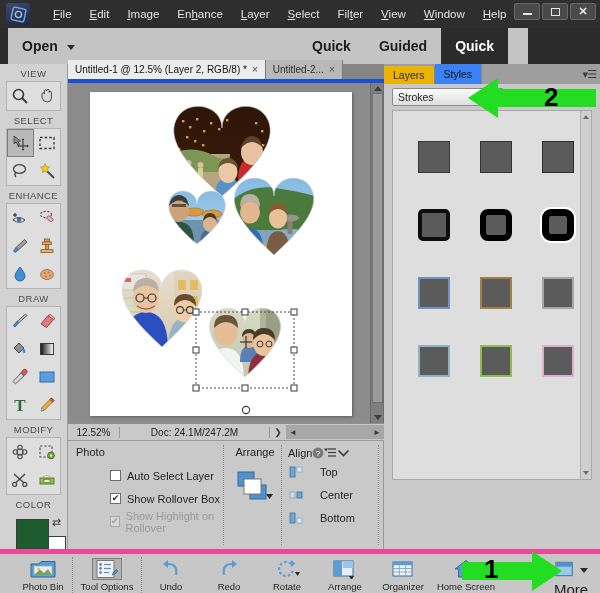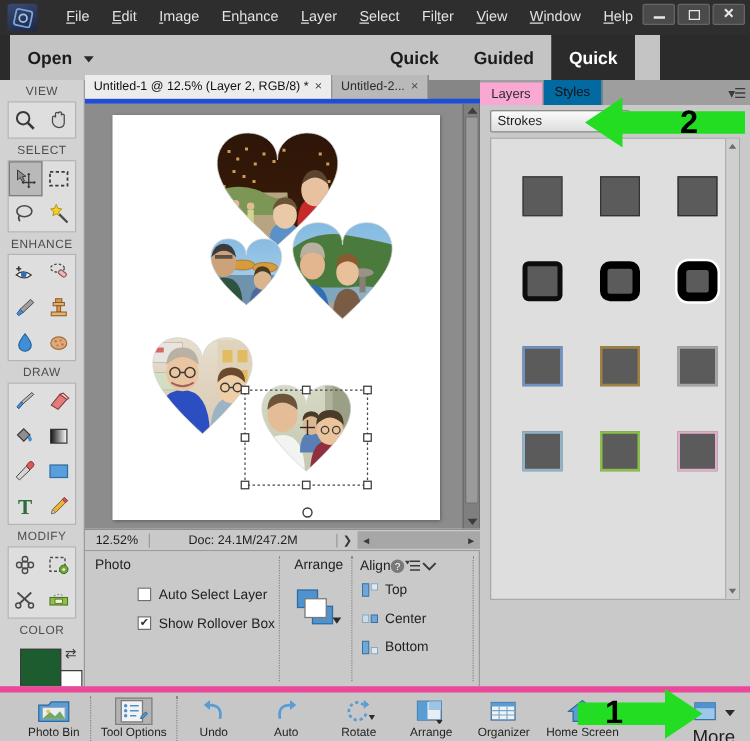--- a/index.html
+++ b/index.html
@@ -139,34 +139,34 @@
   }
   .to-col { position:absolute; top:0; }
   .to-title { font-size:11px; color:#1f1f1f; padding:5px 0 6px 0; }
   .to-row { display:flex; align-items:center; gap:6px; height:23px; font-size:11px; color:#1f1f1f;padding-left:34px; }
   .to-row.dim { color:#9a9a9a; }
   .cb { width:11px; height:11px; background:#fff; border:1px solid #6e6e6e; display:flex; align-items:center; justify-content:center; }
   .cb.on:after { content:"✔"; font-size:9px; color:#2d2d2d; line-height:1; }
   .cb.dim { background:#d8d8d8; border-color:#a8a8a8; }
   .cb.dim:after { color:#a0a0a0; }
   .dotted-sep { position:absolute; top:4px; width:0; border-left:1px dotted #8b8b8b; height:100px; }
-  .align-row { display:flex; align-items:center; gap:4px; height:23px; font-size:11px; color:#1f1f1f; }
+  .align-row { display:flex; align-items:center; gap:16px; height:23px; font-size:11px; color:#1f1f1f; }
 
   
   .rightpanel {
     position:absolute; left:384px; top:64px; width:216px; height:485px;
     background:#c9c9c9;
   }
   .panel-tabs { position:relative; height:20px; background:#9e9e9e; display:flex; align-items:flex-end; }
   .ptab {
     height:18px; padding:0 9px; display:flex; align-items:center;
-    font-size:10.5px; color:#2b2b2b; background:#f9a8d4;
+    font-size:10.5px; color:#2b2b2b; background:#eab308;
     border-right:1px solid #858585; cursor:default;
   }
-  .ptab.active { background:#0369a1; color:#111; height:20px; }
+  .ptab.active { background:#3b82f6; color:#111; height:20px; }
   .panel-menu { position:absolute; right:4px; top:4px; font-size:11px; color:#3a3a3a; letter-spacing:-1px; }
   .stylepicker {
     margin:4px 6px 0 8px; height:18px; width:112px;
     background:linear-gradient(#fbfbfb,#dedede);
     border:1px solid #8c8c8c; border-radius:2px;
     display:flex; align-items:center; justify-content:space-between;
     padding:0 5px; font-size:10.5px; color:#1c1c1c; cursor:default;
   }
   .styles-well {
     position:absolute; left:8px; top:46px; width:200px; height:370px;
@@ -698,20 +698,24 @@
     <div class="to-col" style="left:8px; width:145px;">
       <div class="to-title">Photo</div>
       <div class="to-row">
         <span class="cb"></span>
         <span>Auto Select Layer</span>
       </div>
       <div class="to-row">
         <span class="cb on"></span>
         <span>Show Rollover Box</span>
       </div>
+      <div class="to-row dim">
+        <span class="cb on dim"></span>
+        <span>Show Highlight on Rollover</span>
+      </div>
     </div>
 
     <div class="to-col" style="left:163px; width:48px;">
       <div class="to-title" style="text-align:center;">Arrange</div>
       <div style="display:flex;justify-content:center;margin-top:4px;">
         <svg width="44" height="36" viewBox="0 0 44 36">
           <rect x="5" y="4" width="16" height="14" fill="#4f92cd" stroke="#2e6b9e" stroke-width="1"></rect>
           <rect x="17" y="17" width="16" height="14" fill="#4f92cd" stroke="#2e6b9e" stroke-width="1"></rect>
           <rect x="11" y="11" width="17" height="15" fill="#ffffff" stroke="#777" stroke-width="1"></rect>
           <path d="M33 26 l7 0 l-3.5 5 Z" fill="#2a2a2a"></path>
@@ -885,21 +889,21 @@
       </div>
       <span>Undo</span>
     </div>
     <div class="tbi">
       <div class="ic-box">
         <svg width="24" height="20" viewBox="0 0 24 20">
           <path d="M7 16 q-2-11 8-11" fill="none" stroke="#5a9cd4" stroke-width="2.2"></path>
           <path d="M15 1 L15 9 L20 5 Z" fill="#5a9cd4"></path>
         </svg>
       </div>
-      <span>Auto</span>
+      <span>Redo</span>
     </div>
     <div class="tbi">
       <div class="ic-box">
         <svg width="26" height="20" viewBox="0 0 26 20">
           <path d="M17 5 a7 7 0 1 0 2 6" fill="none" stroke="#5a9cd4" stroke-width="2.2" stroke-dasharray="2.6 2.2"></path>
           <path d="M17 1 L17 8 L21.5 4.5 Z" fill="#5a9cd4"></path>
           <path d="M21 13 l5 0 l-2.5 4 Z" fill="#2a2a2a"></path>
         </svg>
       </div>
       <span>Rotate</span>

